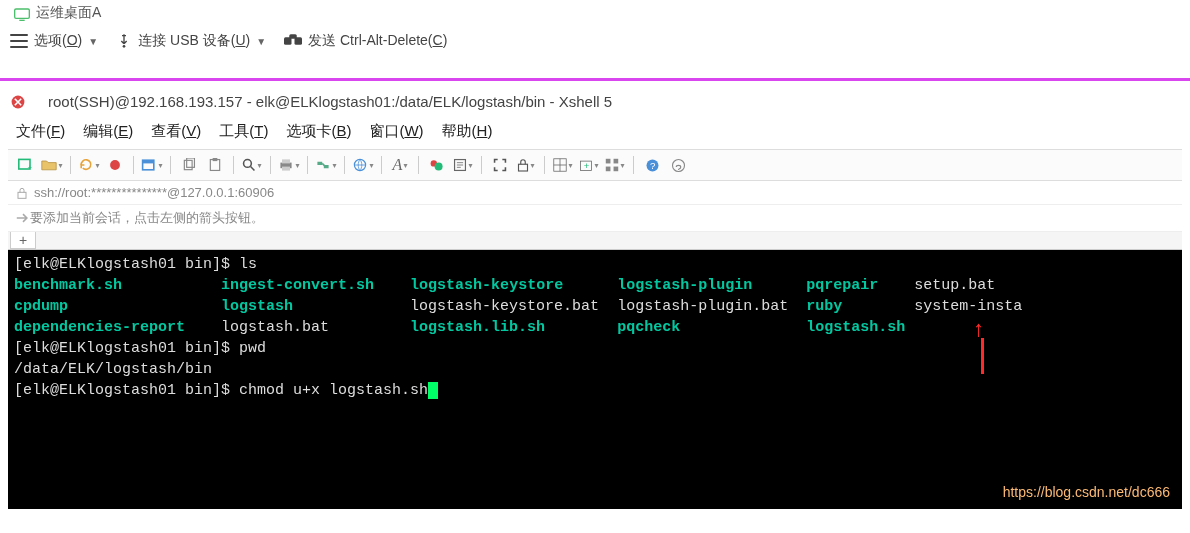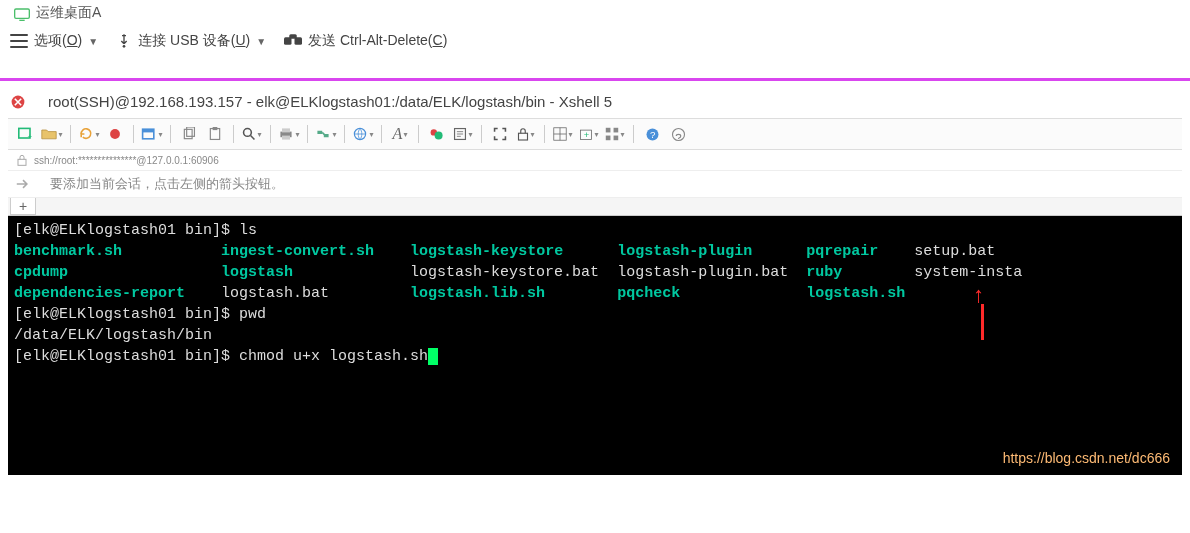--- a/index.html
+++ b/index.html
@@ -23,22 +23,22 @@
   .xshell-icon { width:16px; height:16px; }
   
   .menubar { display:flex; gap:18px; padding:4px 8px 8px 8px; color:#222; font-size:15px;}
   .menubar span{cursor:pointer;}
   
   .toolbar { display:flex; align-items:center; gap:2px; padding:4px 6px; border-top:1px solid #ddd; border-bottom:1px solid #ddd; background:#fbfbfb;}
   .tbtn { width:24px; height:22px; display:flex; align-items:center; justify-content:center; border-radius:3px; cursor:pointer; color:#555;}
   .tsep{ width:1px; height:18px; background:#ccc; margin:0 4px;}
   .drop-s{font-size:8px; color:#888; margin-left:1px;}
   
-  .addrbar{display:flex;align-items:center;gap:6px;padding:4px 8px;color:#888;font-size:10px;border-bottom:1px solid #eee;}
-  .hintbar{display:flex;align-items:center;gap:20px;padding:4px 8px;color:#888;font-size:13px;border-bottom:1px solid #eee;}
+  .addrbar{display:flex;align-items:center;gap:6px;padding:4px 8px;color:#888;font-size:13px;border-bottom:1px solid #eee;}
+  .hintbar{display:flex;align-items:center;gap:0;padding:4px 8px;color:#888;font-size:13px;border-bottom:1px solid #eee;}
   
   .tabstrip{display:flex;align-items:stretch;background:#f5f5f5;border-bottom:1px solid #ccc;}
   .tab{display:flex;align-items:center;gap:6px;padding:6px 10px;background:#1e9fef;color:#fff;font-weight:bold;font-size:13px;cursor:pointer;}
   .tab .dot{width:8px;height:8px;background:#7CFC00;border-radius:50%;}
   .tab .u{text-decoration:underline;}
   .tab-close{color:#fff;cursor:pointer;font-size:12px;margin-left:6px;}
   .tab-add{width:26px;display:flex;align-items:center;justify-content:center;background:#fff;border:1px solid #ccc;border-top:none;color:#666;cursor:pointer;margin-left:2px;}
   
   .terminal{ position:relative; background:#000; color:#ddd; font-family:"Consolas","Courier New",monospace; font-size:15px; line-height:21px; padding:4px 6px 24px 6px; min-height:230px; white-space:pre; overflow:hidden;}
   .terminal .green{color:#00c8a0;font-weight:bold;}
@@ -94,20 +94,29 @@
 
 <div class="xshell">
   <div class="xshell-title">
     <svg class="xshell-icon" viewBox="0 0 20 20">
         <circle cx="10" cy="10" r="8" fill="#d44"></circle>
         <path d="M6 6 L14 14 M14 6 L6 14" stroke="#fff" stroke-width="2"></path>
       </svg>
     <span>root(SSH)@192.168.193.157 - elk@ELKlogstash01:/data/ELK/logstash/bin - Xshell 5</span>
   </div>
 
+  <div class="menubar">
+    <span>文件(<span class="u-key">F</span>)</span>
+    <span>编辑(<span class="u-key">E</span>)</span>
+    <span>查看(<span class="u-key">V</span>)</span>
+    <span>工具(<span class="u-key">T</span>)</span>
+    <span>选项卡(<span class="u-key">B</span>)</span>
+    <span>窗口(<span class="u-key">W</span>)</span>
+    <span>帮助(<span class="u-key">H</span>)</span>
+  </div>
 
   <div class="toolbar">
     <div class="tbtn">
         <svg width="16" height="14" viewBox="0 0 20 16">
           <rect x="1" y="1" width="14" height="12" fill="none" stroke="#2b7" stroke-width="2"></rect>
           <text x="12" y="14" font-size="10" fill="#2b7">+</text>
         </svg>
       </div>
     <div class="tbtn">
         <svg width="16" height="14" viewBox="0 0 20 16">

